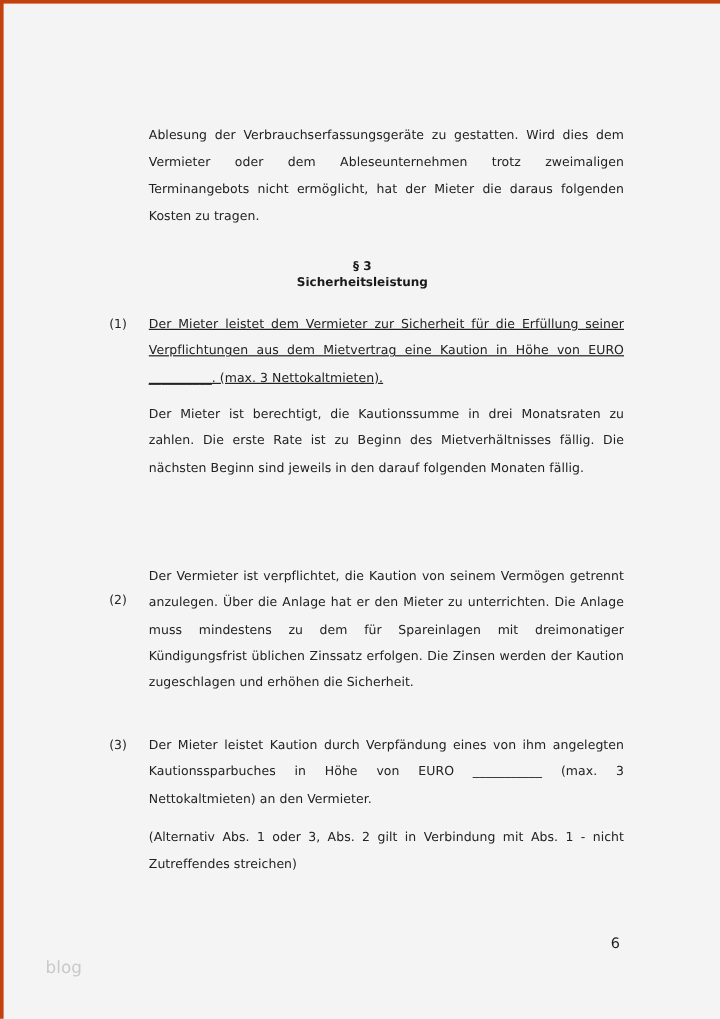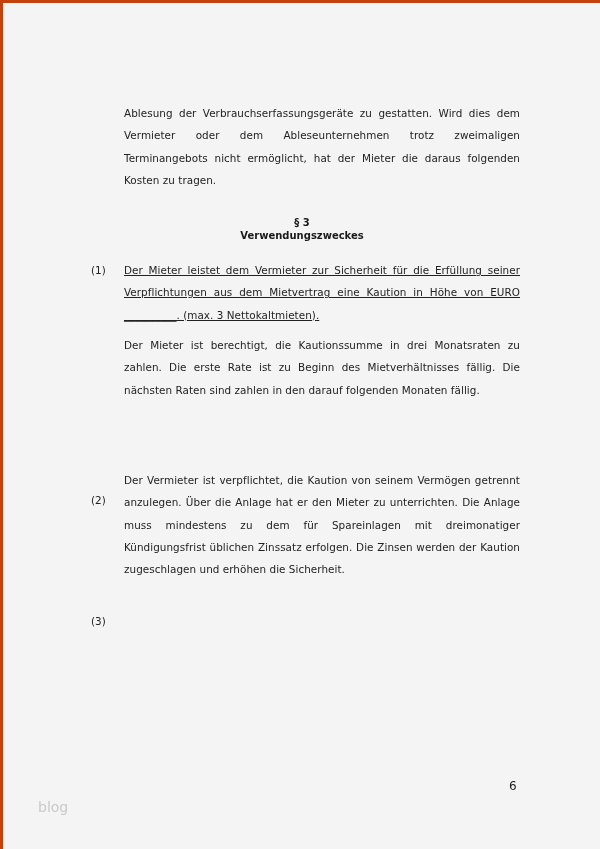--- a/index.html
+++ b/index.html
@@ -57,27 +57,29 @@
   </style>
 </head>
 <body>
 
 <div class="page">
 
   <div class="p" style="top:99px;">Ablesung der Verbrauchserfassungsgeräte zu gestatten. Wird dies dem Vermieter oder dem Ableseunternehmen trotz zweimaligen Terminangebots nicht ermöglicht, hat der Mieter die daraus folgenden Kosten zu tragen.</div>
 
   <div class="heading" style="top:213px;">
     <span class="line">§ 3</span>
-    <span class="line">Verwendungszweckes</span>
+    <span class="line">Sicherheitsleistung</span>
   </div>
 
   <div class="num" style="top:256px;">(1)</div>
   <div class="p" style="top:256px;text-decoration:underline;">Der Mieter leistet dem Vermieter zur Sicherheit für die Erfüllung seiner Verpflichtungen aus dem Mietvertrag eine Kaution in Höhe von EURO __________. (max. 3 Nettokaltmieten).</div>
-  <div class="p" style="top:331px;">Der Mieter ist berechtigt, die Kautionssumme in drei Monatsraten zu zahlen. Die erste Rate ist zu Beginn des Mietverhältnisses fällig. Die nächsten Raten sind zahlen in den darauf folgenden Monaten fällig.</div>
+  <div class="p" style="top:331px;">Der Mieter ist berechtigt, die Kautionssumme in drei Monatsraten zu zahlen. Die erste Rate ist zu Beginn des Mietverhältnisses fällig. Die nächsten Beginn sind jeweils in den darauf folgenden Monaten fällig.</div>
 
   <div class="num" style="top:486px;">(2)</div>
   <div class="p" style="top:466px;">Der Vermieter ist verpflichtet, die Kaution von seinem Vermögen getrennt anzulegen. Über die Anlage hat er den Mieter zu unterrichten. Die Anlage muss mindestens zu dem für Spareinlagen mit dreimonatiger Kündigungsfrist üblichen Zinssatz erfolgen. Die Zinsen werden der Kaution zugeschlagen und erhöhen die Sicherheit.</div>
 
   <div class="num" style="top:607px;">(3)</div>
+  <div class="p" style="top:607px;">Der Mieter leistet Kaution durch Verpfändung eines von ihm angelegten Kautionssparbuches in Höhe von EURO ___________ (max. 3 Nettokaltmieten) an den Vermieter.</div>
+  <div class="p" style="top:684px;">(Alternativ Abs. 1 oder 3, Abs. 2 gilt  in Verbindung mit Abs. 1 - nicht Zutreffendes streichen)</div>
 
   <div class="pagenum">6</div>
   <div class="watermark">blog</div>
 </div>
 
 </body></html>

